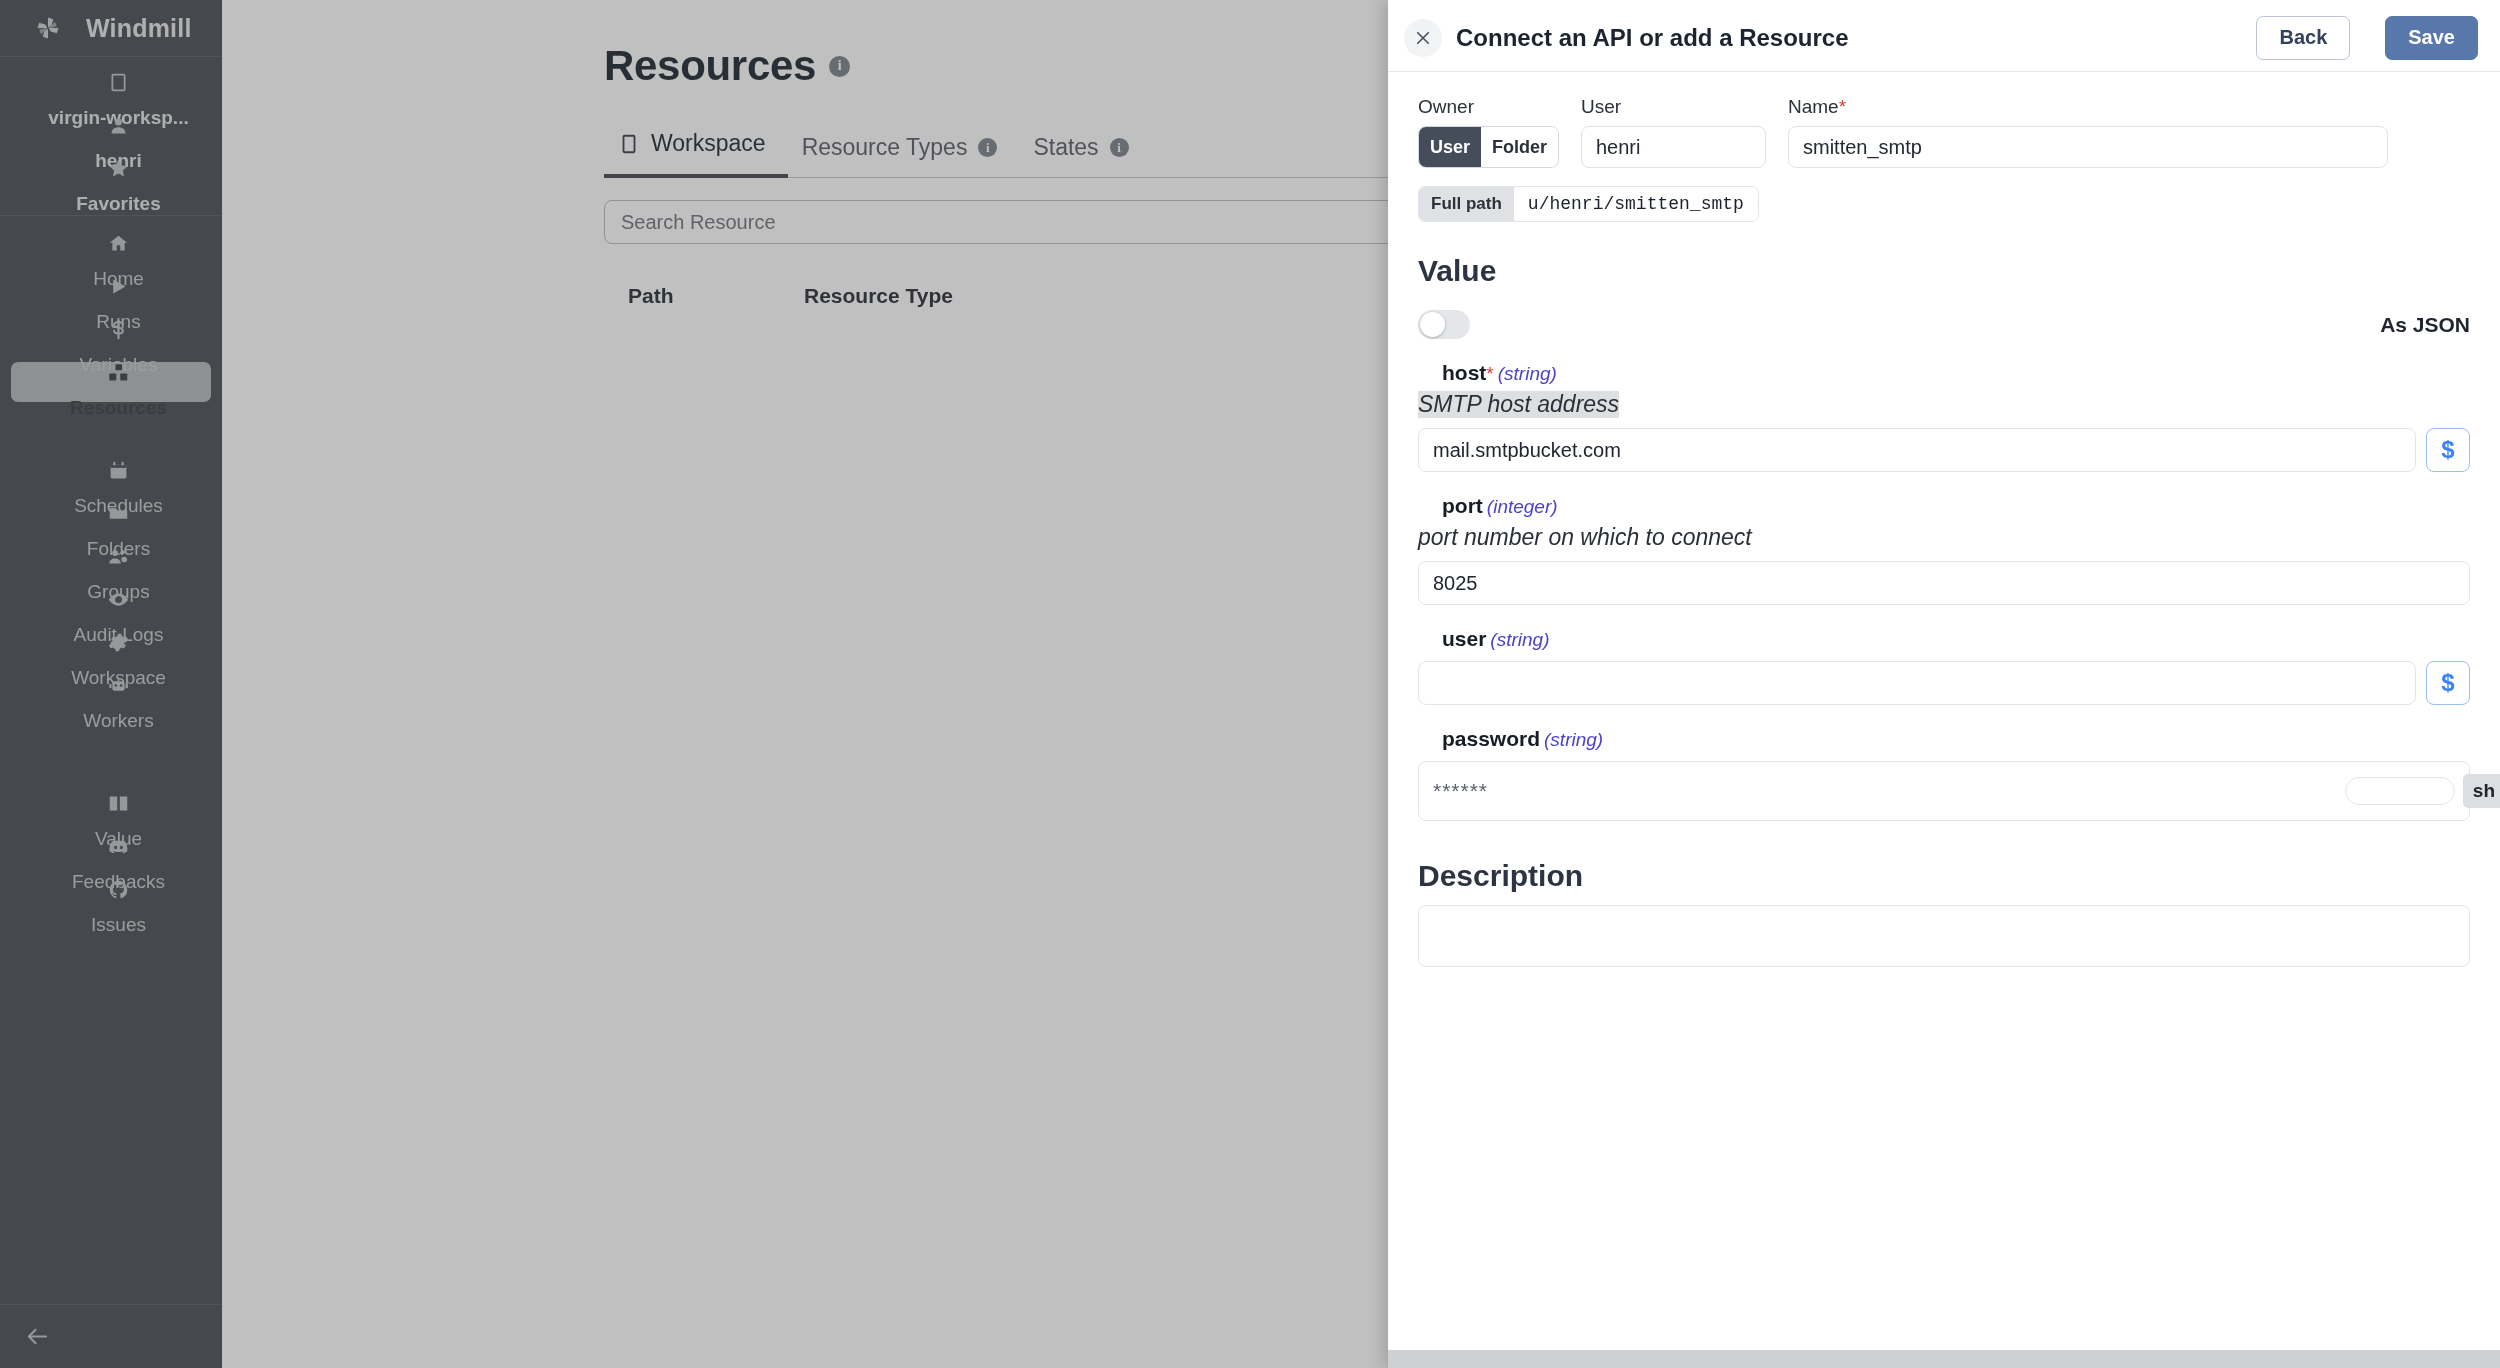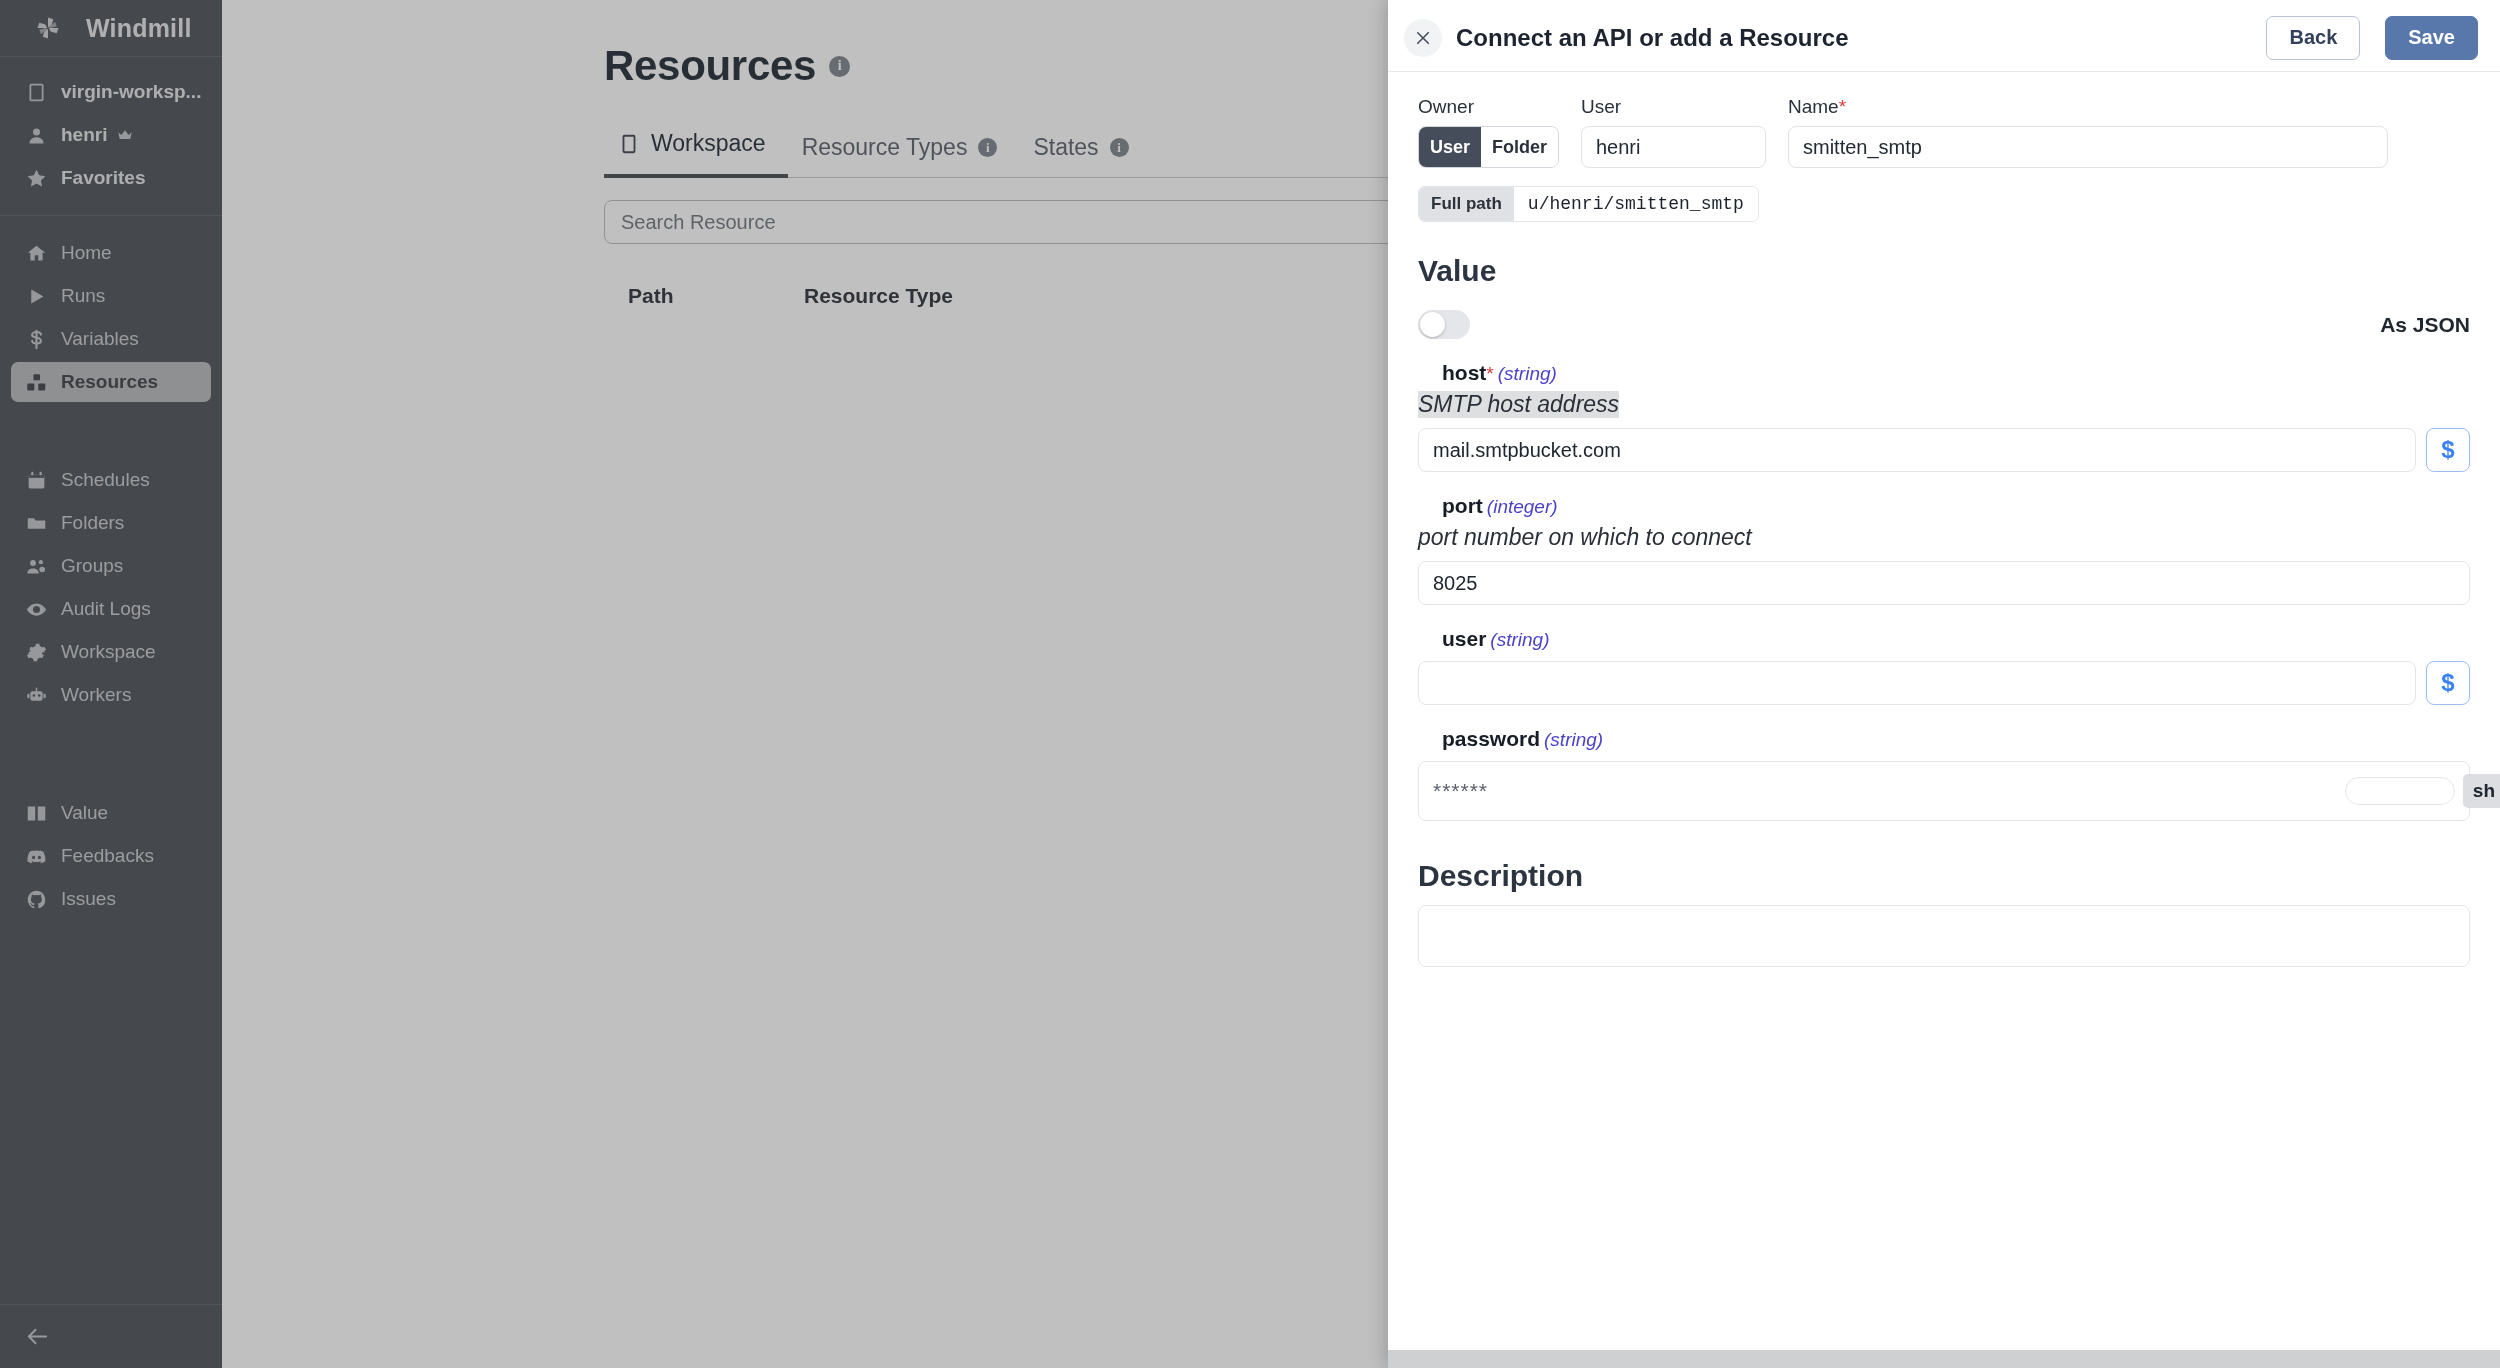--- a/index.html
+++ b/index.html
@@ -28,21 +28,21 @@
   .brand-logo { width: 28px; height: 28px; display:block; }
   .brand-name {
     color: #e8e8ea; font-size: 25px; font-weight: 700; letter-spacing: .2px;
   }
   .side-sep { height: 1px; background: #5d6167; margin: 0; }
   .side-group { padding: 12px 0 14px 0; }
   .side-group.lower { padding-top: 14px; }
   .nav-item {
     display: flex; align-items: center; gap: 14px;
     height: 40px; margin: 3px 11px; padding-left: 15px;
-    border-radius: 7px; cursor: pointer;
+    border-radius: 7px; cursor: pointer; flex-direction: column;
   }
   .nav-item .ico { width: 21px; height: 21px; flex: 0 0 21px; display:block; color:#c3c5c9; }
   .nav-item .lbl { color: #c9cbcf; font-size: 19px; white-space: nowrap; }
   .nav-item.strong .lbl { color: #e4e5e7; font-weight: 600; }
   .nav-item.active { background: #b6b8bb; }
   .nav-item.active .lbl { color: #3b3f45; font-weight: 700; }
   .nav-item.active .ico { color: #3b3f45; }
   .crown { width: 16px; height: 16px; display:inline-block; color:#c3c5c9; margin-left:-4px;}
   .spacer-flex { flex: 1 1 auto; }
   .side-bottom {
@@ -113,21 +113,21 @@
     border: none; display: flex; align-items: center; justify-content: center;
     cursor: pointer; color: #4b5160;
   }
   .close-btn svg { width: 18px; height: 18px; }
   .drawer-title { font-size: 24px; font-weight: 700; color: #1d2430; flex: 1 1 auto; }
   .btn {
     font-family: "Liberation Sans", sans-serif;
     font-size: 20px; font-weight: 600; border-radius: 7px;
     height: 44px; padding: 0 22px; cursor: pointer;
   }
-  .btn-back { background: #fff; color: #33415c; border: 1px solid #b9c2d6; margin-right: 11px; }
+  .btn-back { background: #fff; color: #33415c; border: 1px solid #b9c2d6; margin-right: 21px; }
   .btn-save { background: #5878ac; color: #fff; border: 1px solid #5878ac; }
 
   .drawer-body { flex: 1 1 auto; overflow: hidden; padding: 24px 30px 0 30px; position: relative; }
 
   .meta-row { display: flex; align-items: flex-start; gap: 22px; }
   .fld { display: flex; flex-direction: column; }
   .fld-label { font-size: 19px; color: #2b313a; margin-bottom: 8px; }
   .req { color: #d23b3b; font-size: 19px; }
   .seg { display: flex; border: 1px solid #d3d7dd; border-radius: 8px; overflow: hidden; height: 42px; width: 141px; }
   .seg-btn {

